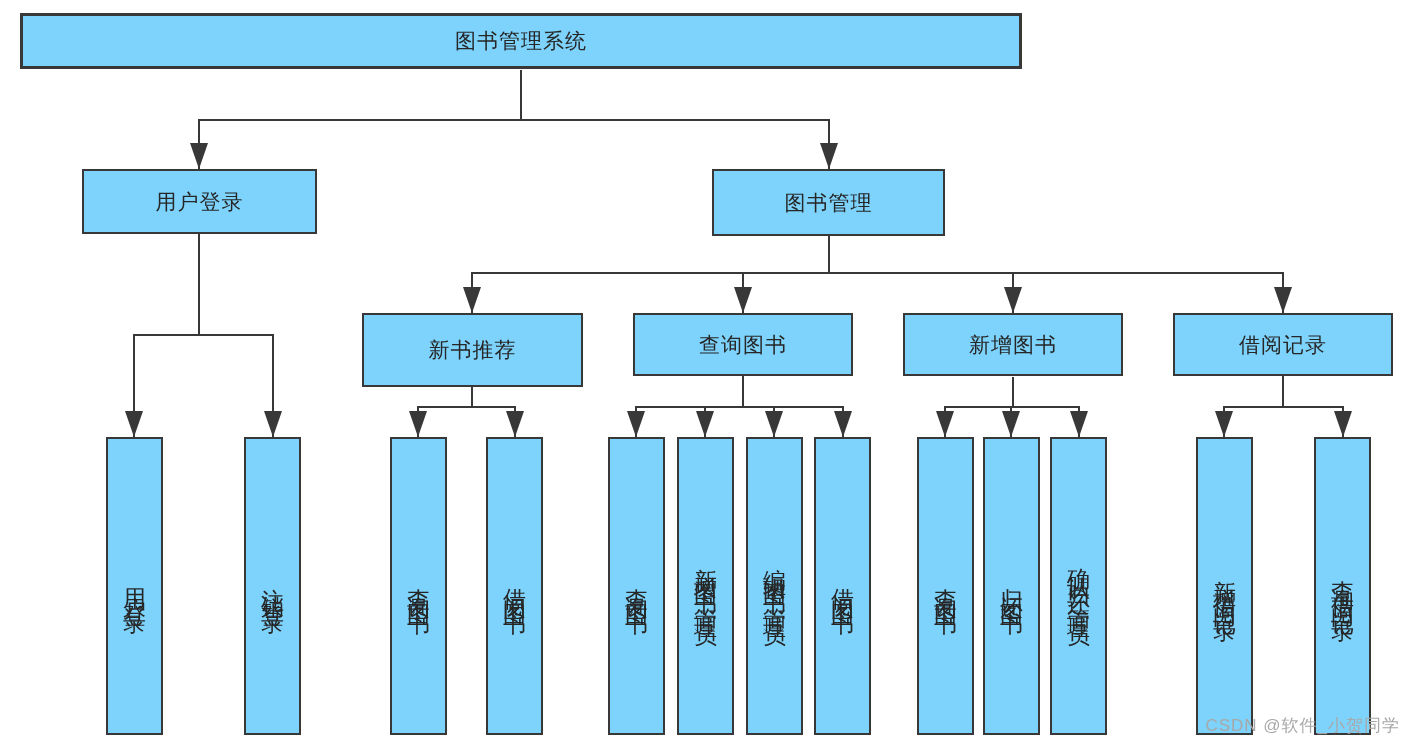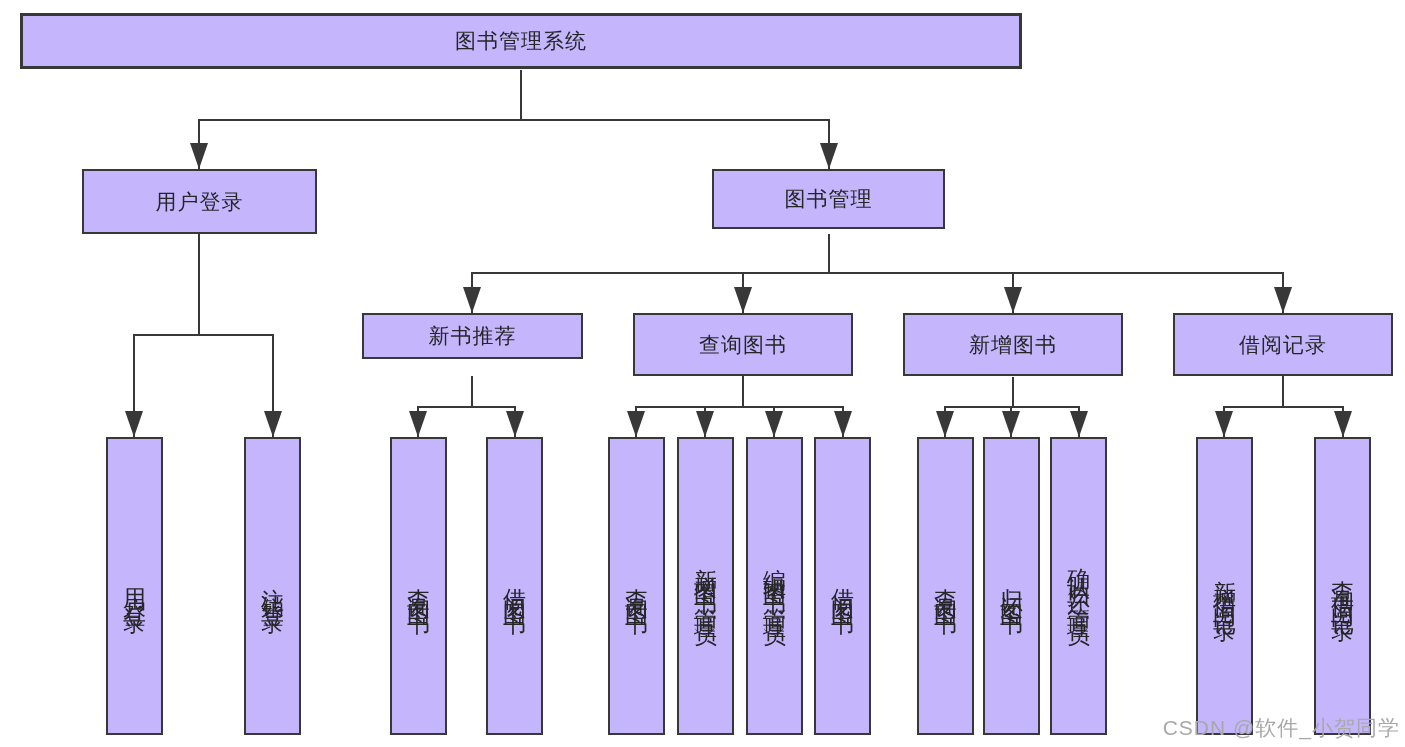--- a/index.html
+++ b/index.html
@@ -11,21 +11,21 @@
   *{margin:0;padding:0;box-sizing:border-box;}
   html,body{width:1405px;height:747px;}
   body{
     position:relative;
     background:var(--bg-color);
     font-family:"Liberation Sans","DejaVu Sans",sans-serif;
     overflow:hidden;
   }
   .node{
     position:absolute;
-    background:#c4b5fd;
+    background:#7dd3fc;
     border:2px solid var(--line-color);
     display:flex;
     align-items:center;
     justify-content:center;
     color:var(--text-color);
     font-size:21px;
     letter-spacing:1px;
     z-index:2;
   }
   .node.root{border-width:3px;}
@@ -48,35 +48,35 @@
     width:0;height:0;
     border-left:9px solid transparent;
     border-right:9px solid transparent;
     border-top:26px solid var(--line-color);
     z-index:1;
   }
   .watermark{
     position:absolute;
     top:714px;
     right:5px;
-    font-size:21px;
+    font-size:17px;
     letter-spacing:1px;
     color:var(--wm-color);
     z-index:3;
   }
 </style>
 </head>
 <body>
 
 <div class="node root" style="left:20px;top:13px;width:1002px;height:56px;">图书管理系统</div>
 
 <div class="node" style="left:82px;top:169px;width:235px;height:65px;">用户登录</div>
-<div class="node" style="left:712px;top:169px;width:233px;height:60px;">图书管理</div>
+<div class="node" style="left:712px;top:169px;width:233px;height:67px;">图书管理</div>
 
-<div class="node" style="left:362px;top:313px;width:221px;height:46px;">新书推荐</div>
+<div class="node" style="left:362px;top:313px;width:221px;height:74px;">新书推荐</div>
 <div class="node" style="left:633px;top:313px;width:220px;height:63px;">查询图书</div>
 <div class="node" style="left:903px;top:313px;width:220px;height:63px;">新增图书</div>
 <div class="node" style="left:1173px;top:313px;width:220px;height:63px;">借阅记录</div>
 
 <div class="node leaf" style="left:106px;top:437px;width:57px;height:298px;">
   <span class="vtext">用户登录</span>
   </div>
 <div class="node leaf" style="left:244px;top:437px;width:57px;height:298px;">
   <span class="vtext">注销登录</span>
   </div>

